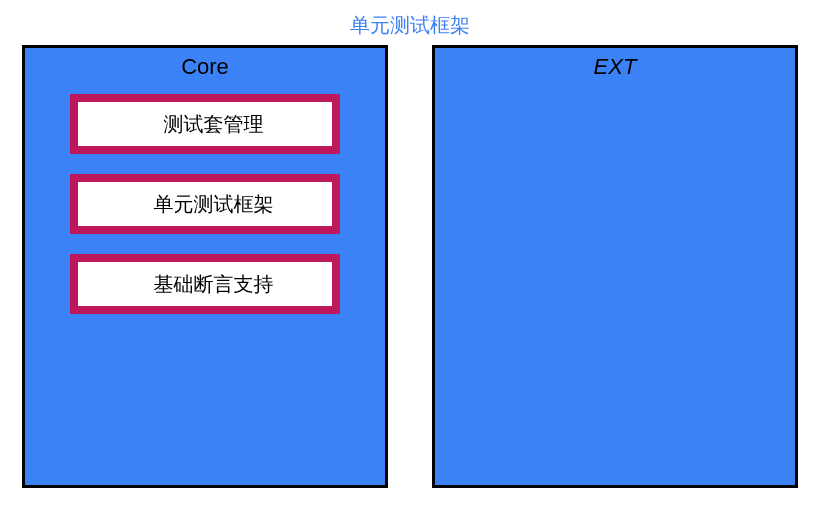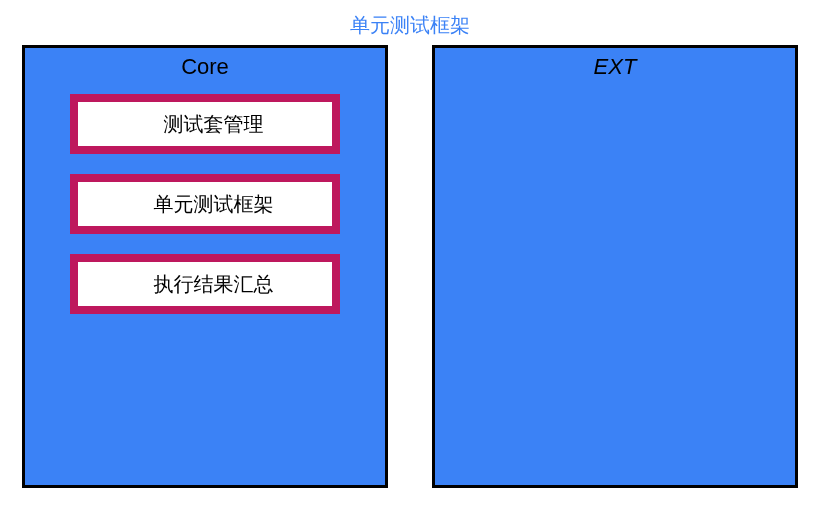--- a/index.html
+++ b/index.html
@@ -68,19 +68,19 @@
 </head>
 <body>
 
 <div class="diagram-title">单元测试框架</div>
 
 <div class="panel panel-core">
   <div class="panel-header">Core</div>
   <div class="item-list">
     <div class="item-box">测试套管理</div>
     <div class="item-box">单元测试框架</div>
-    <div class="item-box">执行结果汇总</div>
+    <div class="item-box">基础断言支持</div>
   </div>
 </div>
 
 <div class="panel panel-ext">
   <div class="panel-header">EXT</div>
 </div>
 
 </body></html>

